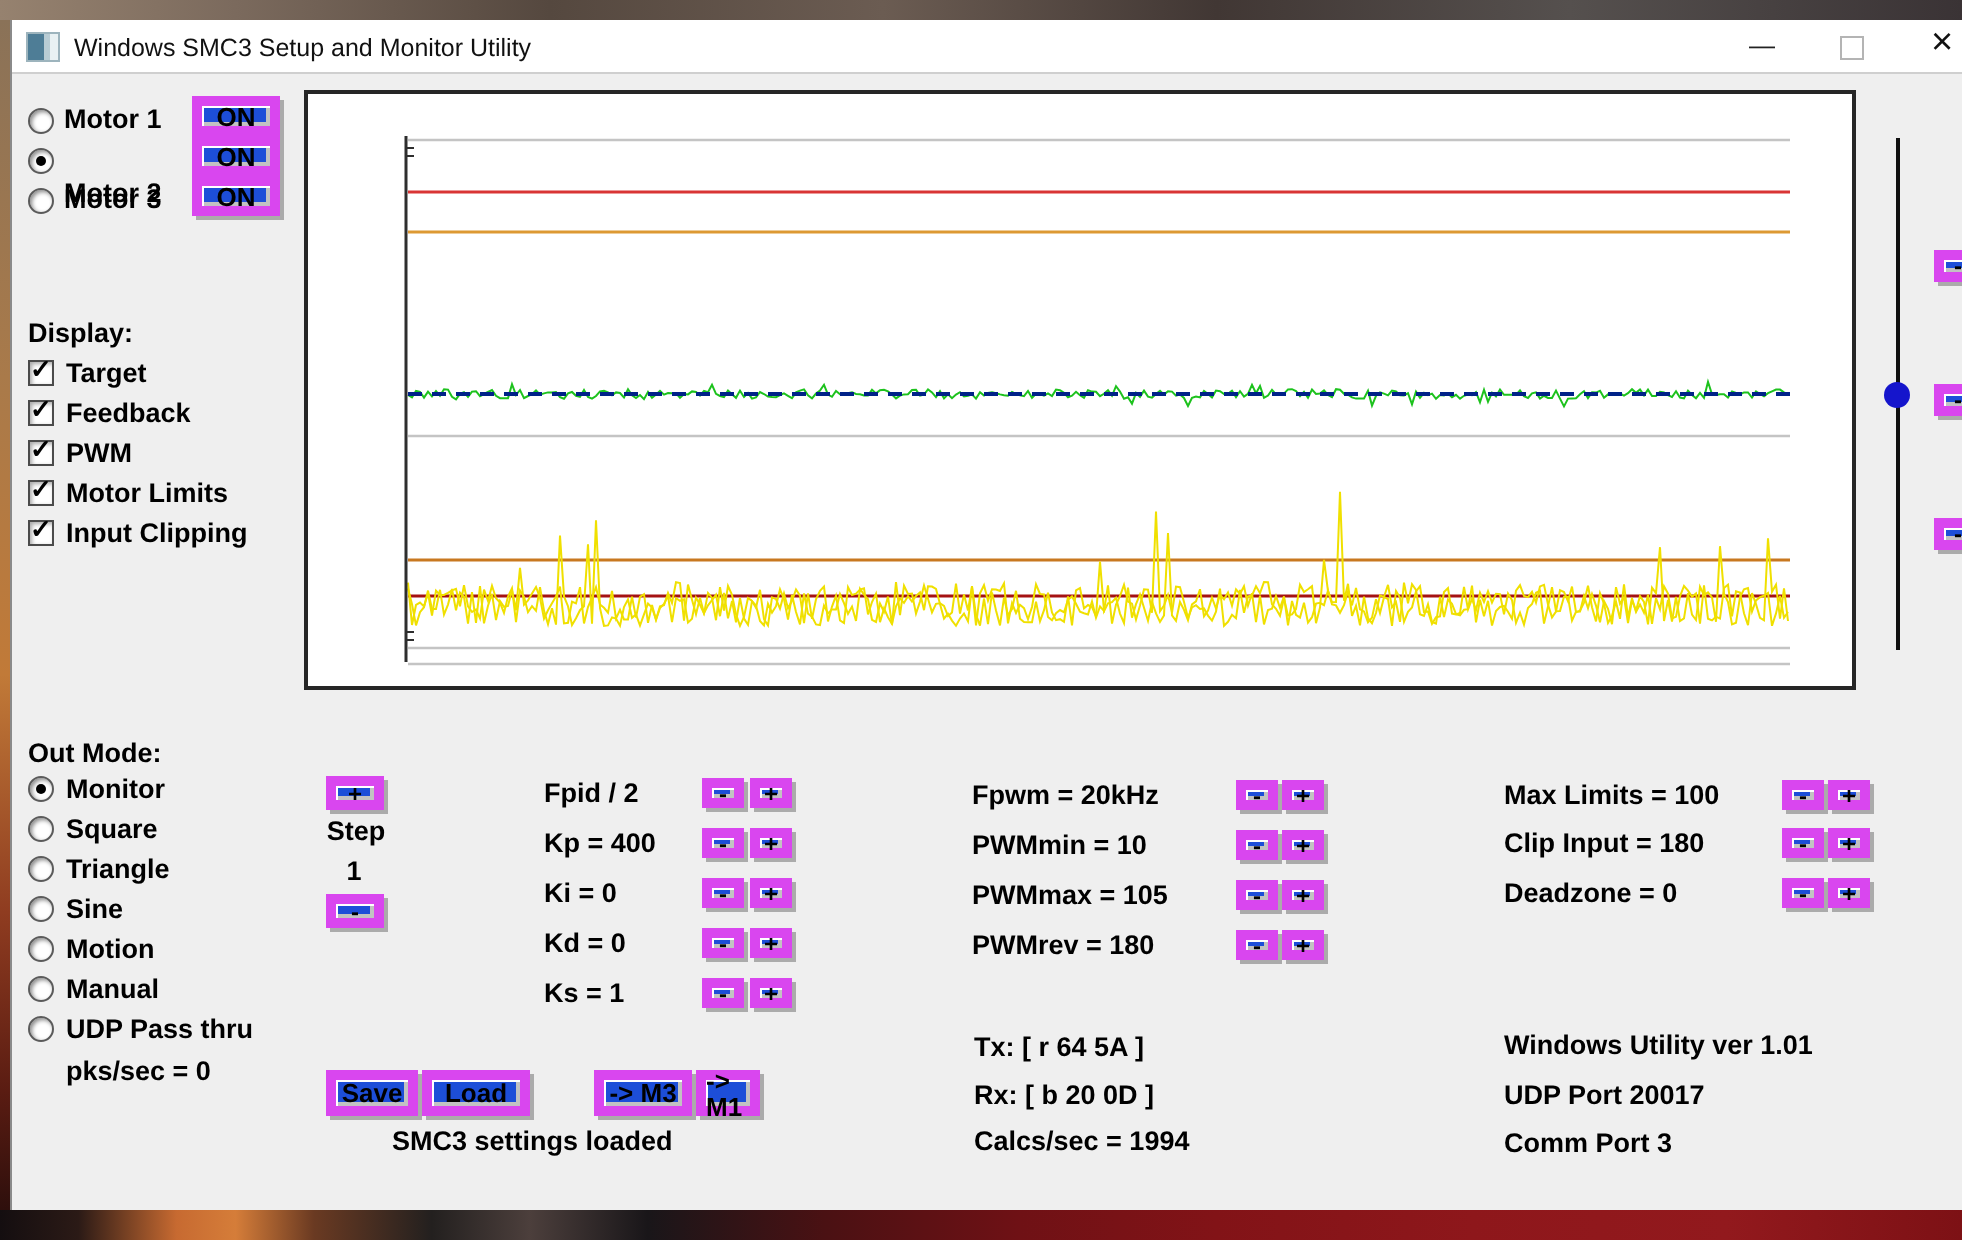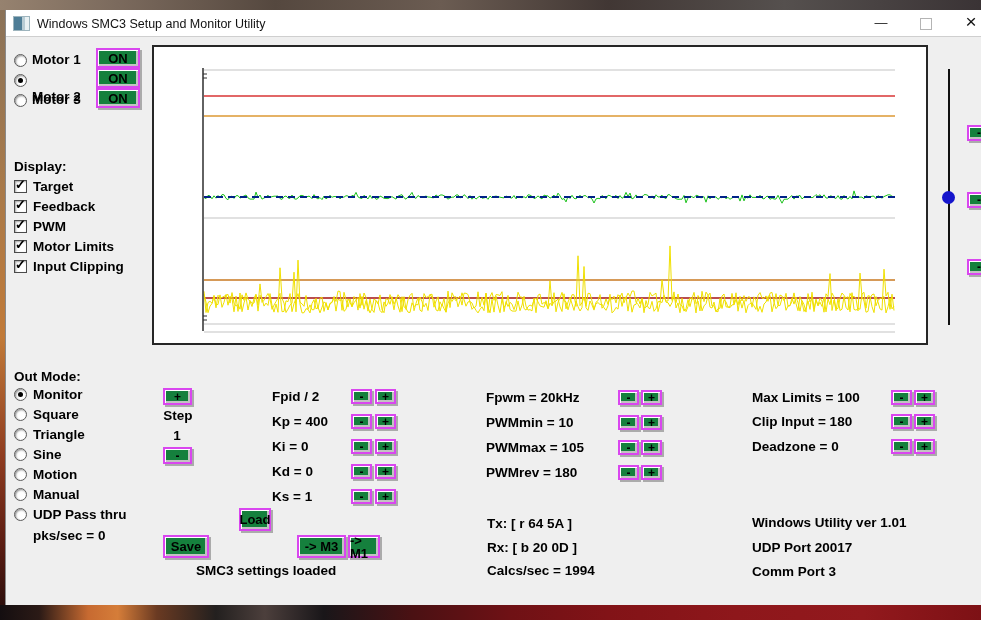--- a/index.html
+++ b/index.html
@@ -19,21 +19,21 @@
   .win-client{left:6px;top:37px;width:975px;height:568px;background:#efefef;box-shadow:-1px 0 0 #8a8a8a;}
   .app-icon{left:13px;top:16px;width:17px;height:15px;border:1px solid #9db4bd;
     background:linear-gradient(90deg,#4e7d96 0 55%,#b8ccd4 55% 75%,#e9f1f3 75% 100%);}
   .win-title-text{left:37px;top:16px;font-size:12.5px;line-height:16px;color:#111;white-space:nowrap;}
   .minbtn{left:868px;top:13px;width:26px;height:20px;text-align:center;font-size:13px;color:#222;line-height:20px;}
   .maxbtn{left:915px;top:13px;width:24px;height:20px;}
   .maxbox{left:5px;top:5px;width:12px;height:12px;border:1px solid #b4b4b4;background:#fff;}
   .closebtn{left:959px;top:9px;width:24px;height:26px;text-align:center;font-size:19px;color:#111;line-height:26px;}
   
   .lbl{font-weight:bold;font-size:13.5px;line-height:17px;color:#000;white-space:nowrap;}
-  .btn{background:#15803d;border:2px solid #d946ef;color:#000;
+  .btn{background:#1d4ed8;border:5px solid #d946ef;color:#000;
     box-shadow:inset 1px 1px 0 #ffffff,inset -2px -2px 0 #c2c2c2,2px 2px 0 rgba(115,115,115,.55);
     display:flex;align-items:center;justify-content:center;
     font-weight:bold;font-size:13px;line-height:1;cursor:default;}
   .btn.small{font-size:12px;}
   .radio{width:13px;height:13px;border-radius:50%;background:#fff;border:1px solid #5a5a5a;
     box-shadow:inset 1px 1px 2px rgba(0,0,0,.45),inset -1px -1px 0 #fff;}
   .radio.checked::after{content:"";position:absolute;left:3px;top:3px;width:5px;height:5px;border-radius:50%;background:#000;}
   .cb{width:13px;height:13px;background:#fff;border:1px solid #4a4a4a;
     box-shadow:inset 1px 1px 2px rgba(0,0,0,.35);}
   .cb .tick{left:0px;top:-3px;font-size:13px;font-weight:bold;color:#000;line-height:14px;}
@@ -194,21 +194,21 @@
 
   <span class="lbl" style="left:752px;top:413px;">Clip Input = 180</span>
   <div class="btn small" style="left:891px;top:414px;width:21px;height:15px;">-</div>
   <div class="btn small" style="left:914px;top:414px;width:21px;height:15px;">+</div>
 
   <span class="lbl" style="left:752px;top:438px;">Deadzone = 0</span>
   <div class="btn small" style="left:891px;top:439px;width:21px;height:15px;">-</div>
   <div class="btn small" style="left:914px;top:439px;width:21px;height:15px;">+</div>
 
   <div class="btn" style="left:163px;top:535px;width:46px;height:23px;">Save</div>
-  <div class="btn" style="left:211px;top:508px;width:32px;height:23px;margin-left:28px;">Load</div>
+  <div class="btn" style="left:211px;top:535px;width:54px;height:23px;">Load</div>
   <span class="lbl" style="left:196px;top:562px;">SMC3 settings loaded</span>
   <div class="btn" style="left:297px;top:535px;width:49px;height:23px;">-&gt; M3</div>
   <div class="btn" style="left:348px;top:535px;width:32px;height:23px;">-&gt; M1</div>
 
   <span class="lbl" style="left:487px;top:515px;">Tx: [ r 64 5A ]</span>
   <span class="lbl" style="left:487px;top:539px;">Rx: [ b 20 0D ]</span>
   <span class="lbl" style="left:487px;top:562px;">Calcs/sec = 1994</span>
 
   <span class="lbl" style="left:752px;top:514px;">Windows Utility ver 1.01</span>
   <span class="lbl" style="left:752px;top:539px;">UDP Port 20017</span>

